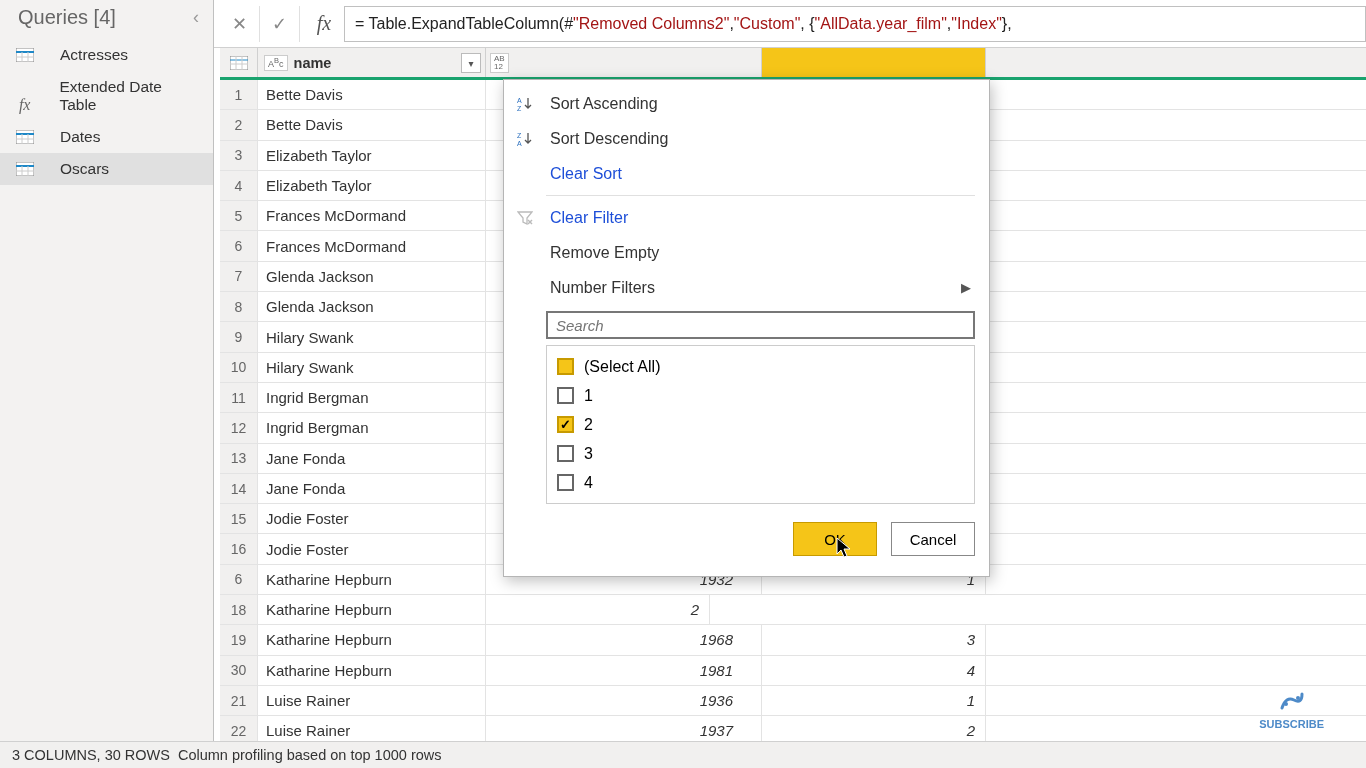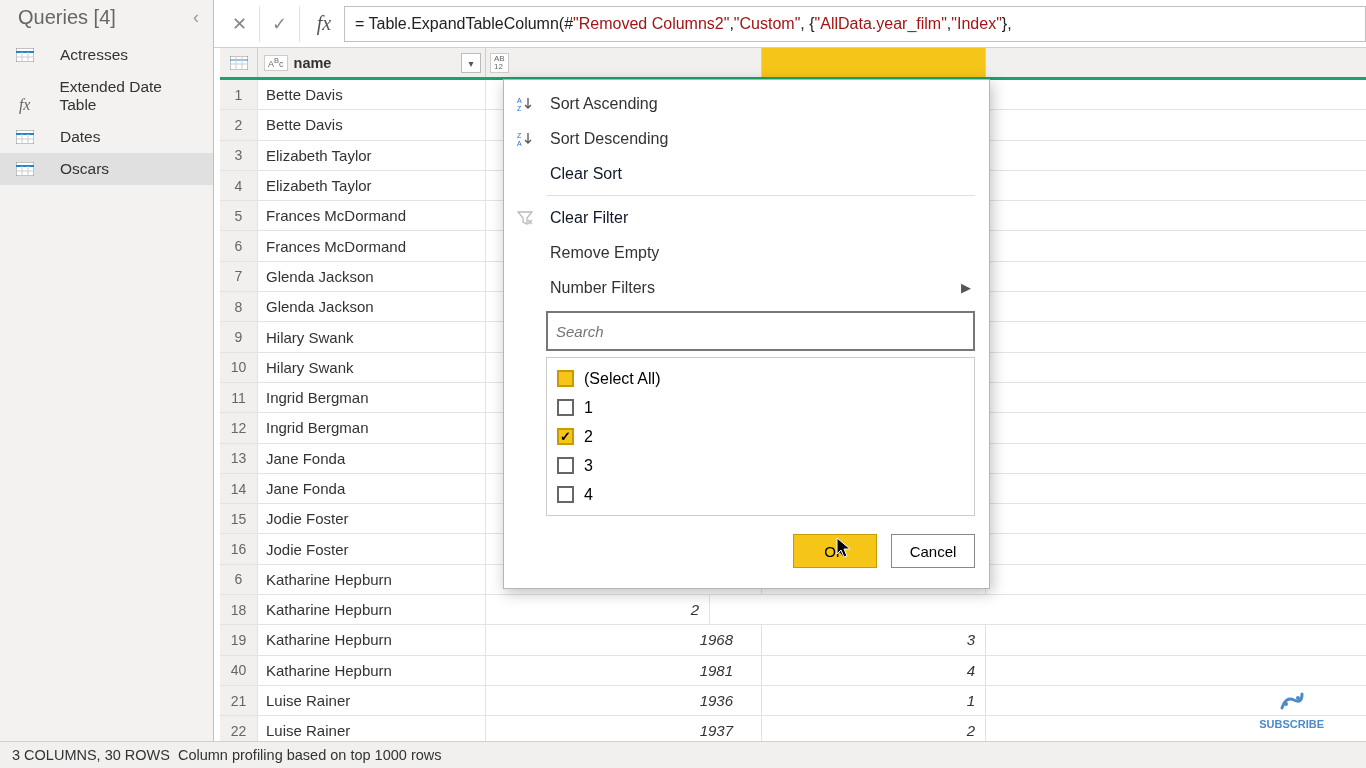--- a/index.html
+++ b/index.html
@@ -47,26 +47,26 @@
 .cell.year { width: 276px; justify-content: flex-end; padding-right: 28px; font-style: italic; }
 .cell.idx { width: 224px; justify-content: flex-end; padding-right: 10px; font-style: italic; }
 
 
 .statusbar { height: 27px; background: #f1f0ef; display: flex; align-items: center; padding: 0 12px; font-size: 14.5px; color: #333; gap: 8px; border-top: 1px solid #d0d0d0; }
 
 
 .filter-popup { position: absolute; top: 59px; left: 510px; width: 487px; background: #fff; border: 1px solid #b5b5b5; box-shadow: 2px 4px 14px rgba(0,0,0,0.25); z-index: 100; }
 .popup-section { padding: 6px 0; }
 .popup-item { display: flex; align-items: center; height: 35px; padding: 0 18px 0 10px; gap: 14px; font-size: 16px; color: #333; cursor: pointer; }
-.popup-item.disabled { color: #0f172a; }
+.popup-item.disabled { color: #1d4ed8; }
 .popup-item .picon { width: 22px; display: flex; justify-content: center; font-size: 14px; color: #666; }
 .popup-item .arrow-r { margin-left: auto; font-size: 13px; color: #555; }
 .popup-divider { height: 1px; background: #e0e0e0; margin: 4px 14px 4px 42px; }
 .popup-search { margin: 6px 14px 6px 42px; }
-.popup-search input { width: 100%; height: 40px; border: 2px solid #777; padding: 0 8px; font-size: 15px; font-style: italic; color: #666; outline: none; }
+.popup-search input { width: 100%; height: 28px; border: 2px solid #777; padding: 0 8px; font-size: 15px; font-style: italic; color: #666; outline: none; }
 .popup-values { margin: 6px 14px 10px 42px; border: 1px solid #ccc; padding: 6px 10px; }
 .val-row { display: flex; align-items: center; height: 29px; gap: 10px; font-size: 16px; }
 .chk { width: 17px; height: 17px; border: 2px solid #666; display: flex; align-items: center; justify-content: center; background: #fff; }
 .chk.checked-mixed { background: #f5c518; border-color: #c79a00; }
 .chk.checked { background: #f5c518; border-color: #c79a00; color: #000; font-size: 13px; font-weight: bold; }
 .popup-buttons { padding: 8px 14px 14px; display: flex; justify-content: flex-end; gap: 14px; }
 .btn { min-width: 84px; height: 34px; border: 1px solid #888; font-size: 15px; cursor: pointer; }
 .btn-ok { background: #f5c518; border-color: #c79a00; color: #000; }
 .btn-cancel { background: #fff; }
 
@@ -285,21 +285,21 @@
             <div class="cell name">Katharine Hepburn</div>
             <div class="cell idx">2</div>
           </div>
           <div class="grid-row">
             <div class="cell rownum">19</div>
             <div class="cell name">Katharine Hepburn</div>
             <div class="cell year">1968</div>
             <div class="cell idx">3</div>
           </div>
           <div class="grid-row">
-            <div class="cell rownum">40</div>
+            <div class="cell rownum">30</div>
             <div class="cell name">Katharine Hepburn</div>
             <div class="cell year">1981</div>
             <div class="cell idx">4</div>
           </div>
           <div class="grid-row">
             <div class="cell rownum">21</div>
             <div class="cell name">Luise Rainer</div>
             <div class="cell year">1936</div>
             <div class="cell idx">1</div>
           </div>

